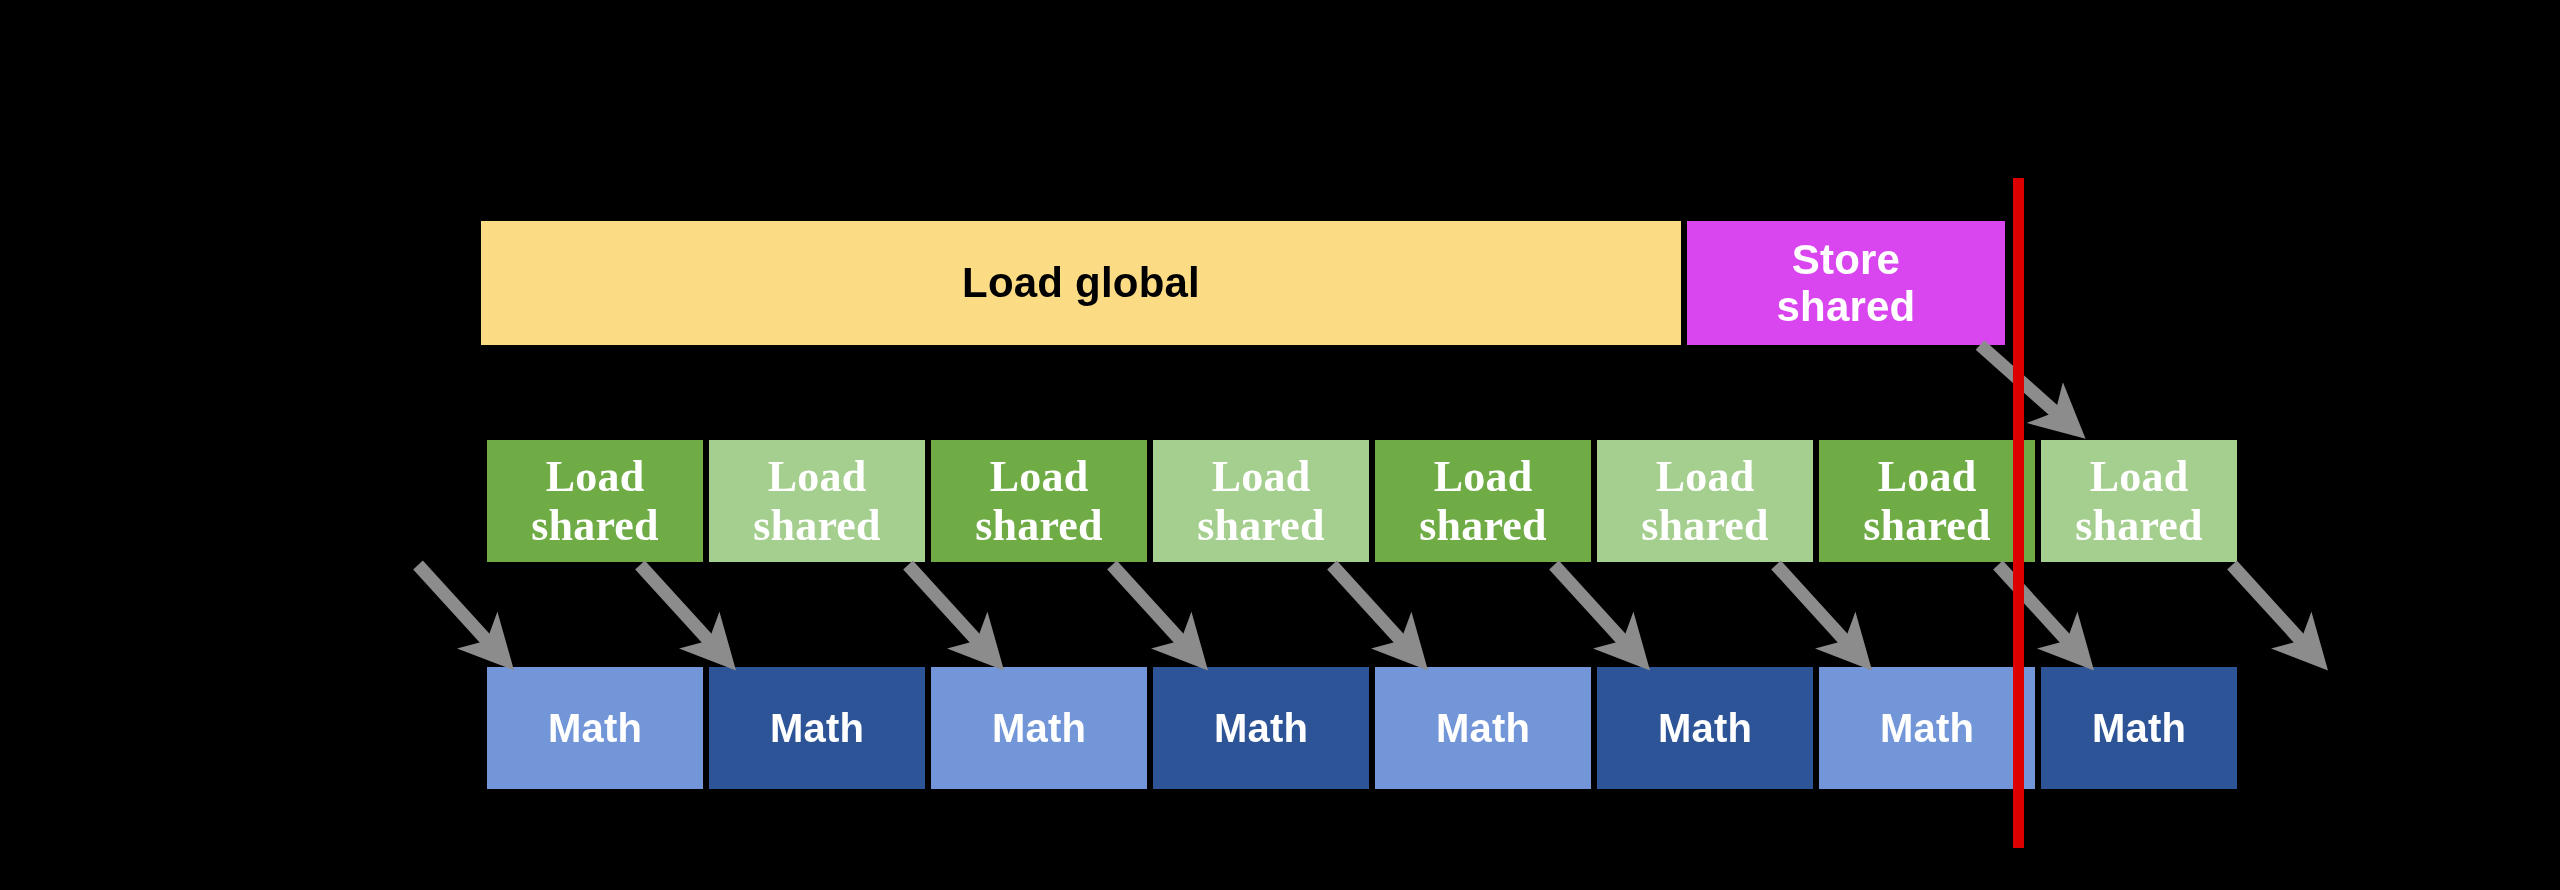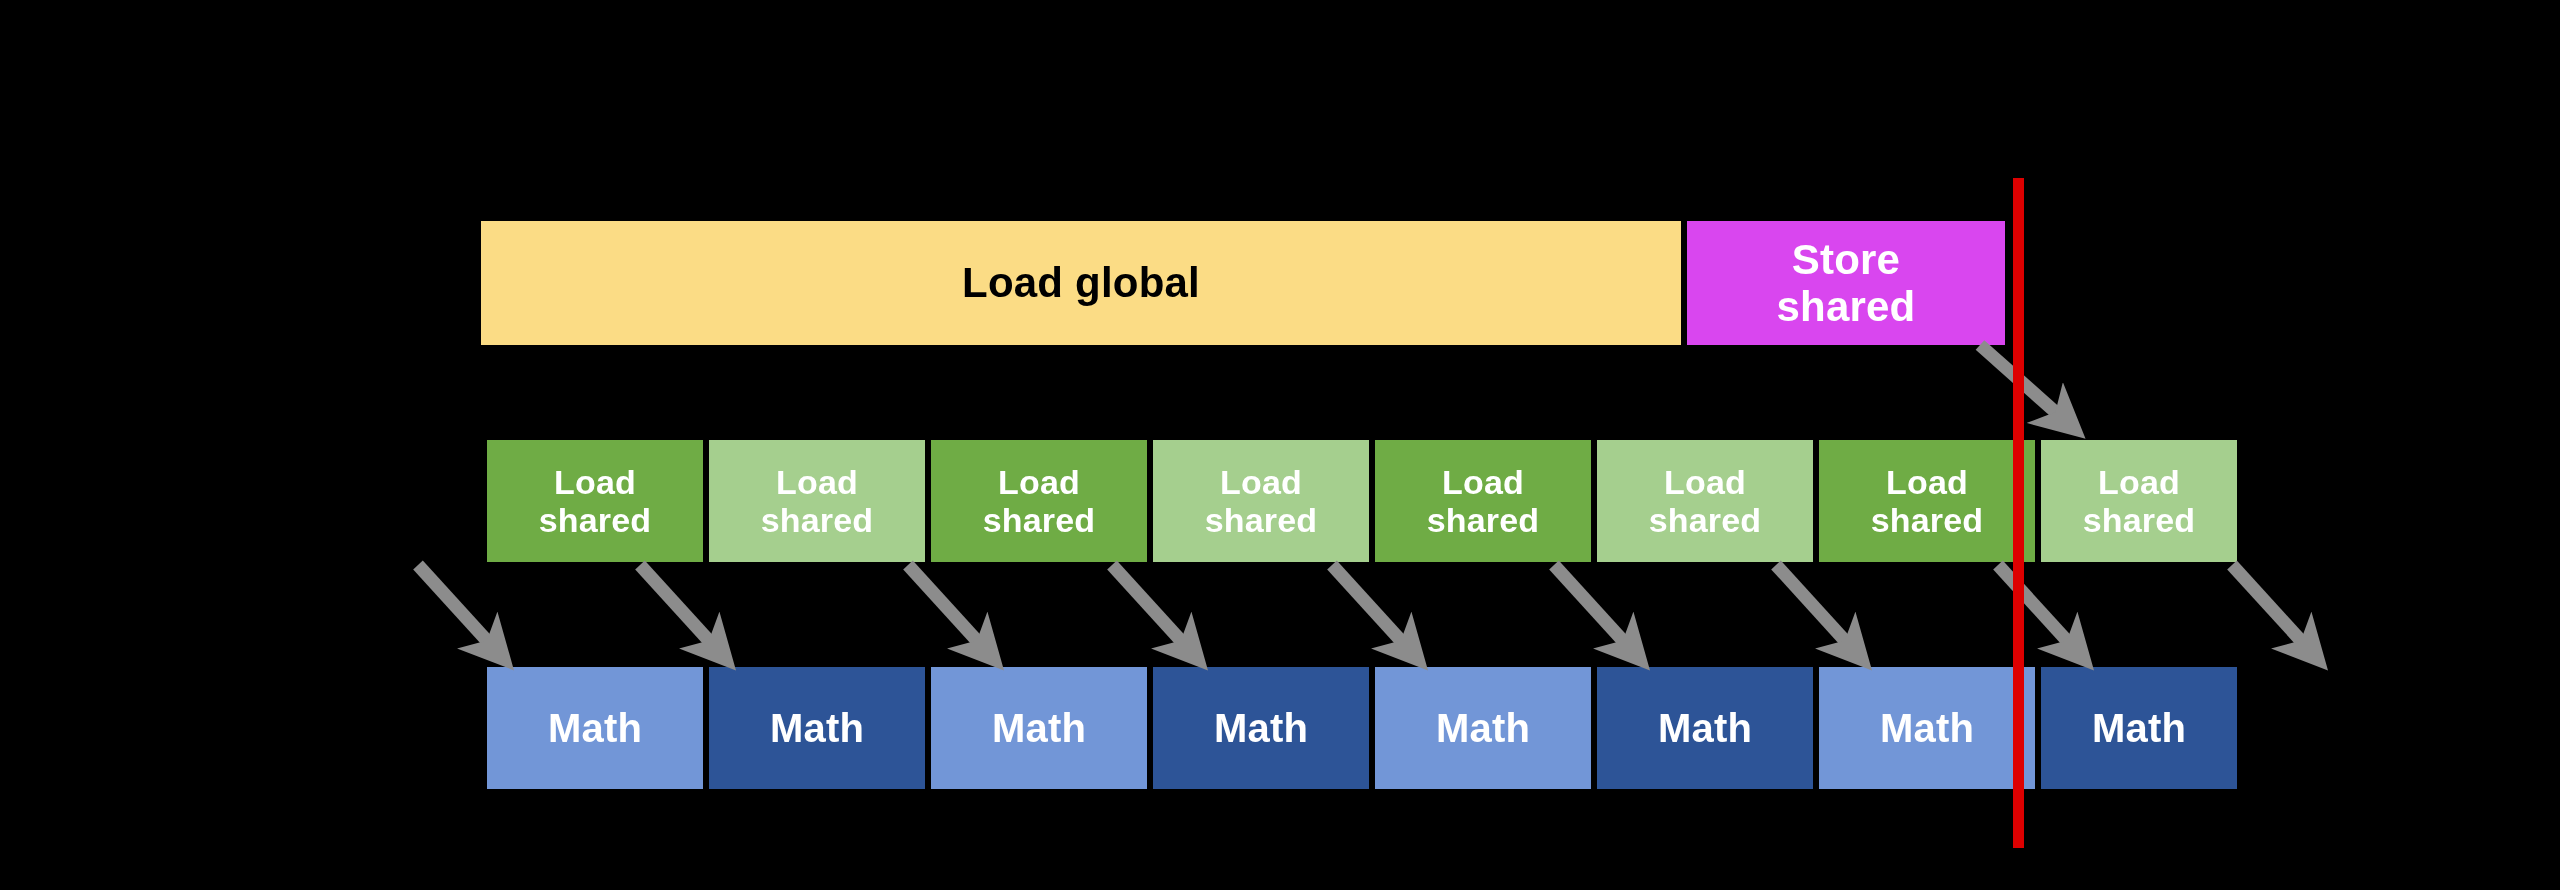--- a/index.html
+++ b/index.html
@@ -42,22 +42,23 @@
     color: #000000;
   }
   .blk-store {
     font-size: 42px;
     color: #ffffff;
   }
 
   
   .row2 { height: 128px; }
   .blk-loadshared {
-    font-size: 34px;
+    font-size: 44px;
     color: #ffffff;
+    font-family: Liberation Serif, serif;
   }
 
   
   .row3 { height: 128px; }
   .blk-math {
     font-size: 40px;
     color: #ffffff;
   }
 
   

